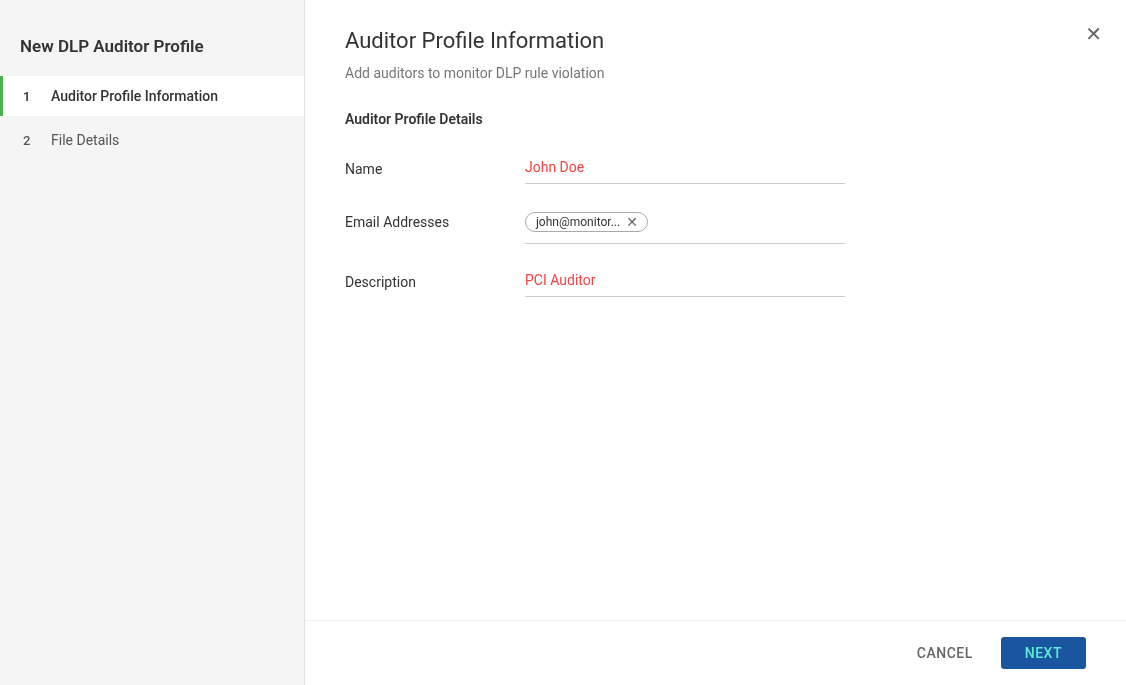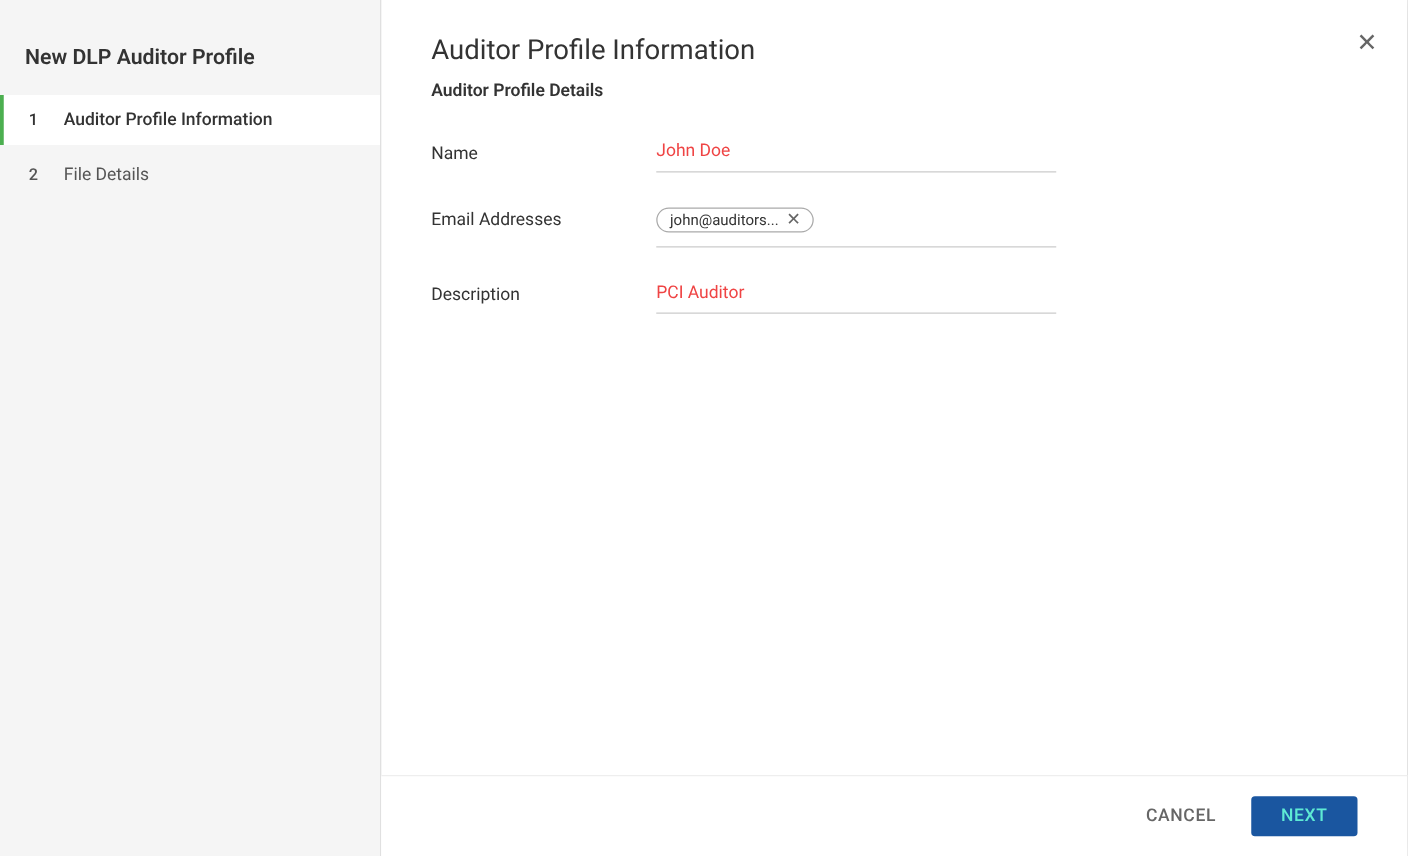--- a/index.html
+++ b/index.html
@@ -262,36 +262,37 @@
         </div>
 
       </div>
     </div>
 
     <div class="main-content">
 
       <button class="close-btn">✕</button>
 
       <h1 class="main-title">Auditor Profile Information</h1>
+      <p class="subtitle">Add auditors to monitor DLP rule violation</p>
 
       <div class="section-title">Auditor Profile Details</div>
 
       <div class="form-group">
         <label class="form-label">Name</label>
         <div class="form-control">
           <input type="text" class="form-input" value="John Doe" style="">
         </div>
       </div>
 
       <div class="form-group">
         <label class="form-label">Email Addresses</label>
         <div class="form-control">
           <div class="email-tag-container">
             <div class="email-tag">
-              <span>john@auditors...</span>
+              <span>john@monitor...</span>
               <button class="email-tag-remove">✕</button>
             </div>
           </div>
         </div>
       </div>
 
       <div class="form-group">
         <label class="form-label">Description</label>
         <div class="form-control">
           <input type="text" class="form-input" value="PCI Auditor" style="">

